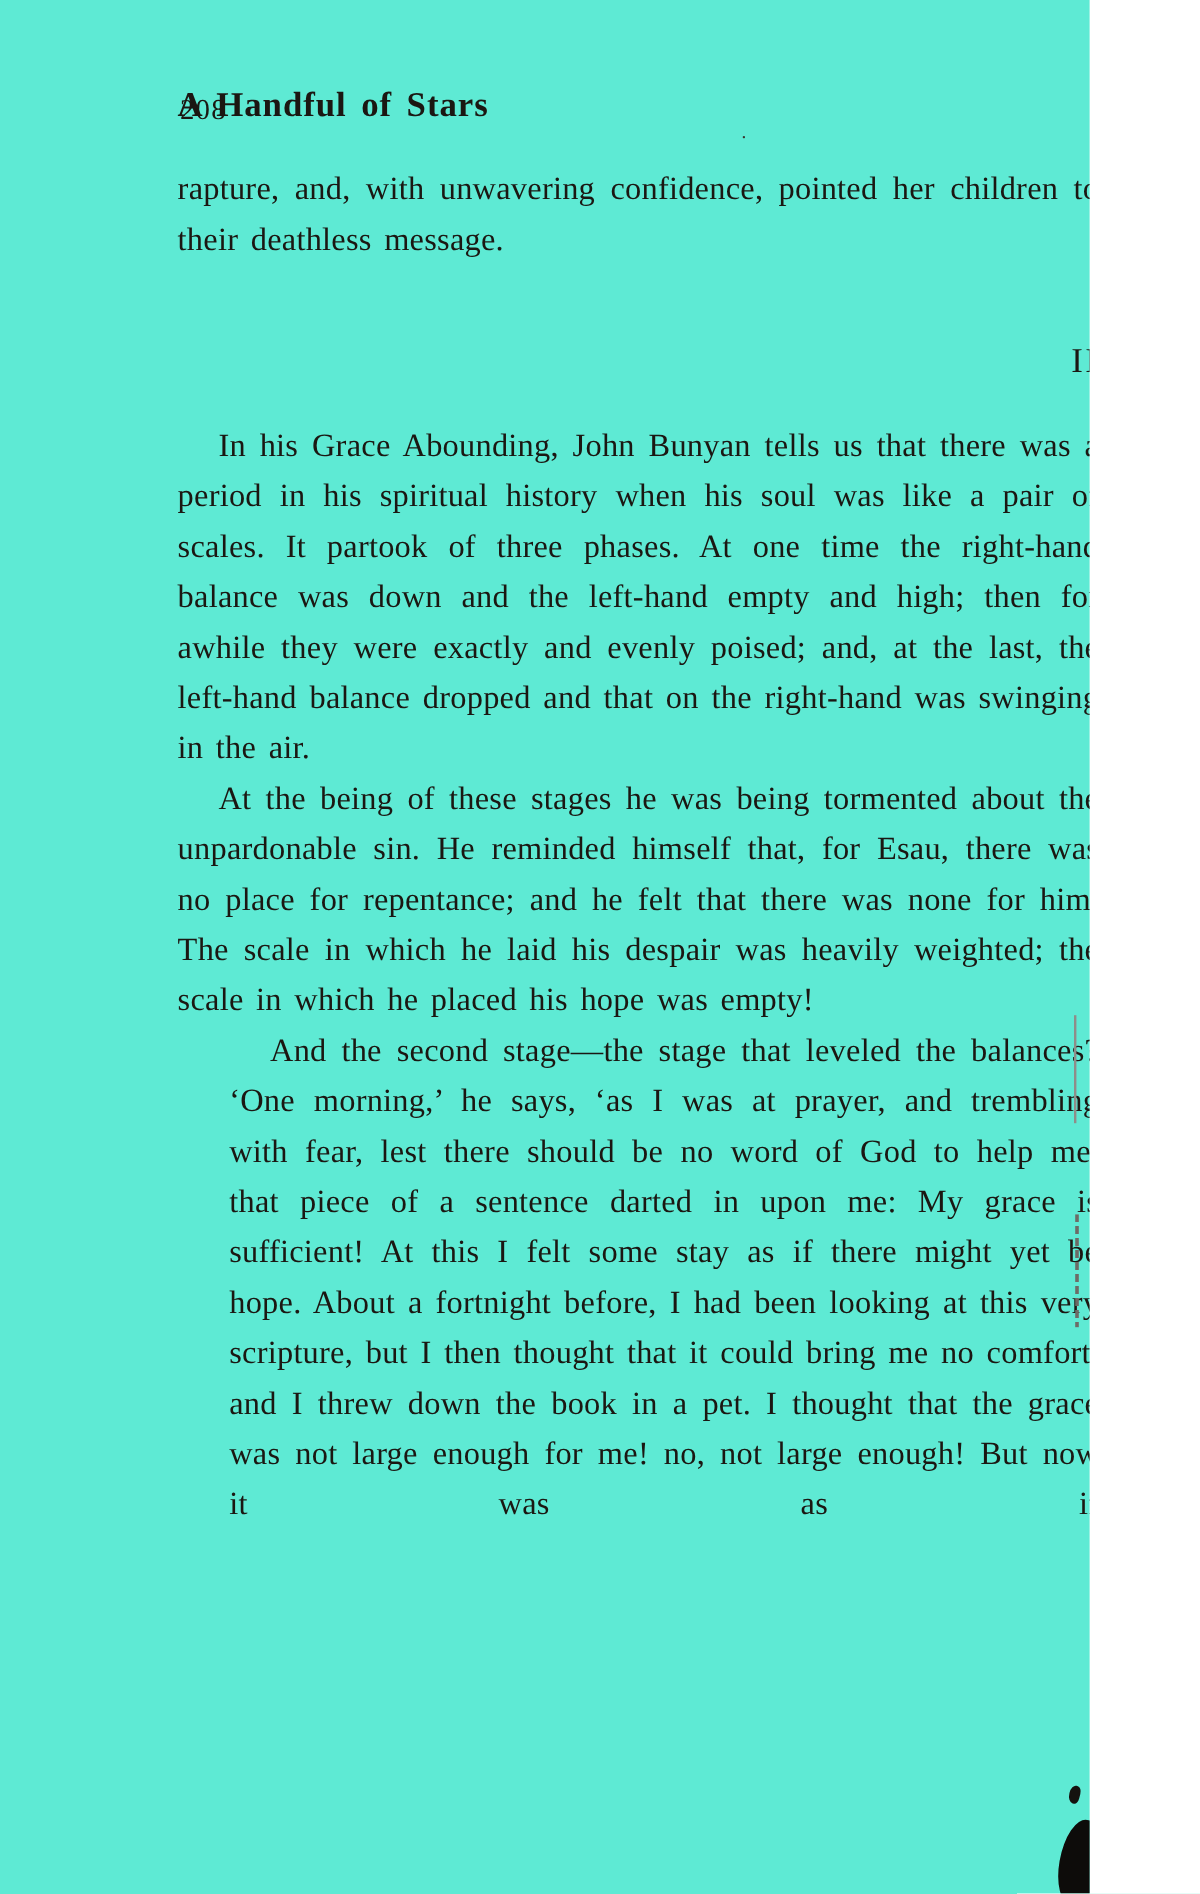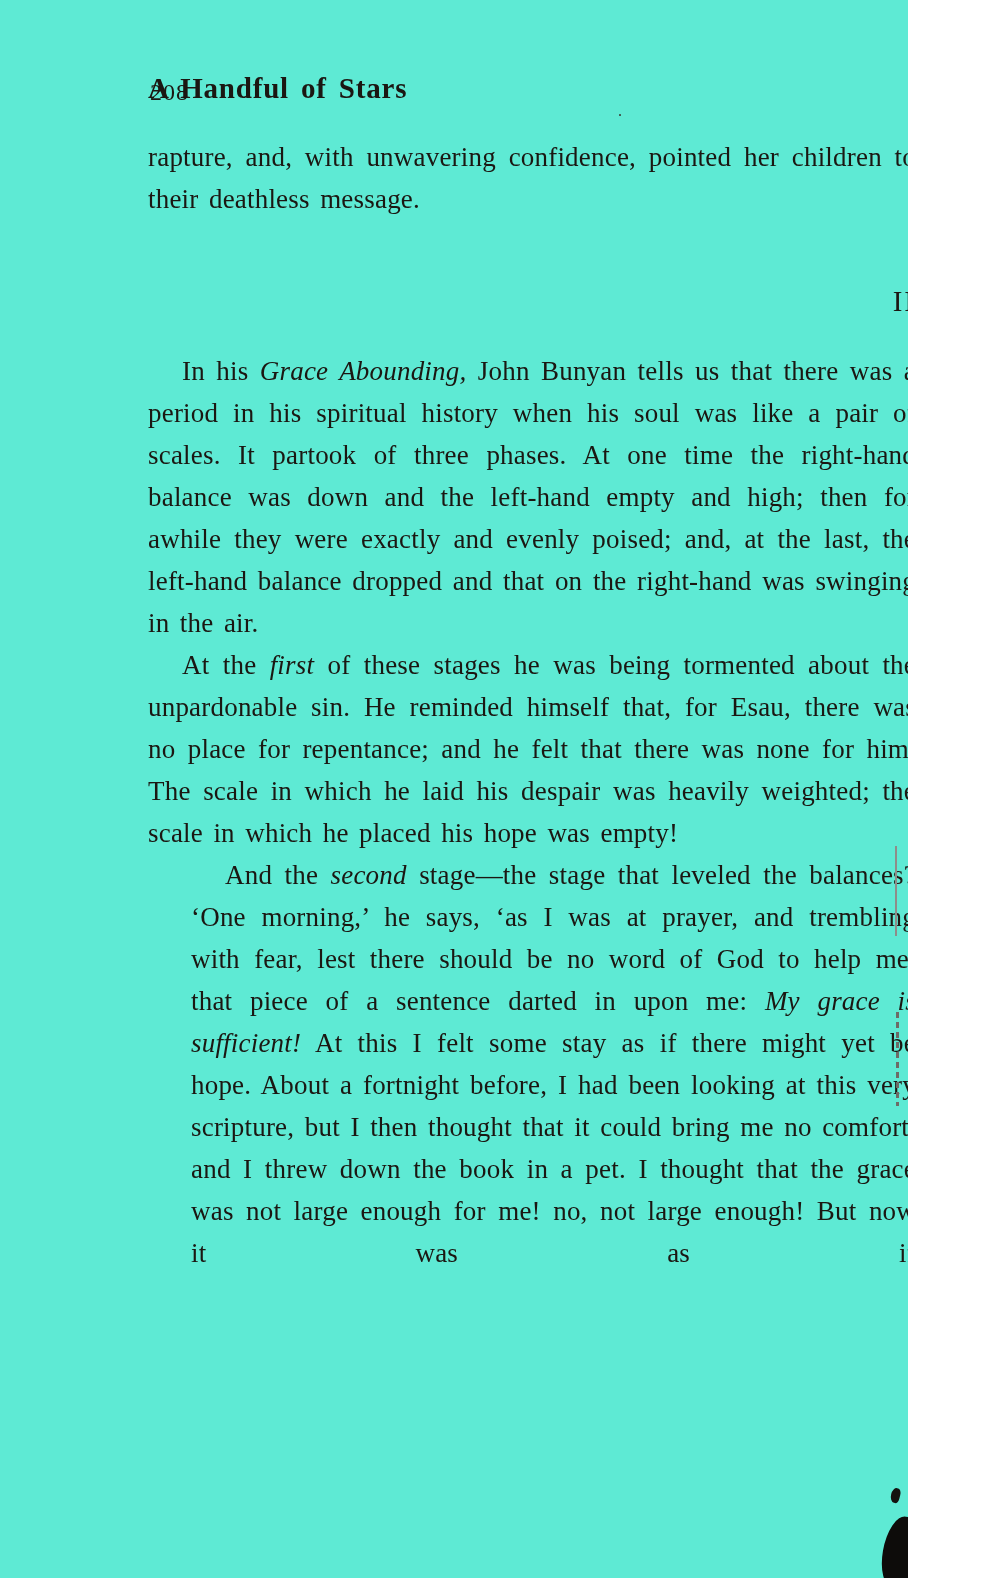--- a/index.html
+++ b/index.html
@@ -61,21 +61,21 @@
   .para.fill-last { text-align-last: justify; margin-left: 43px; }
   .section-heading {
     text-align: right;
     text-indent: 0;
     font-size: 29px;
     font-weight: 400;
     letter-spacing: 2px;
     line-height: 42px;
     margin: 60px 0 28px 0;
   }
-  .italic { font-style: italic; }
+  .italic { }
 
   
   .artifact { position: absolute; }
   .art-line1 {
     right: 11px; top: 846px;
     width: 2px; height: 90px;
     background: #8f8d89;
   }
   .art-line2 {
     right: 9px; top: 1012px;
@@ -108,21 +108,21 @@
     <span class="header-mark">.</span>
   </div>
 
   <div class="content">
     <p class="para no-indent"><span>rapture, and, with unwavering confidence, pointed her children to their deathless message.</span></p>
 
     <h2 class="section-heading">II</h2>
 
     <p class="para"><span>In his </span><span class="italic">Grace Abounding,</span><span> John Bunyan tells us that there was a period in his spiritual history when his soul was like a pair of scales. It partook of three phases. At one time the right-hand balance was down and the left-hand empty and high; then for awhile they were exactly and evenly poised; and, at the last, the left-hand balance dropped and that on the right-hand was swinging in the air.</span></p>
 
-    <p class="para"><span>At the </span><span class="italic">first</span><span> of these stages he was being tormented about the unpardonable sin. He reminded himself that, for Esau, there was no place for repentance; and he felt that there was none for him. The scale in which he laid his despair was heavily weighted; the scale in which he placed his hope was empty!</span></p>
+    <p class="para"><span>At the </span><span class="italic">being</span><span> of these stages he was being tormented about the unpardonable sin. He reminded himself that, for Esau, there was no place for repentance; and he felt that there was none for him. The scale in which he laid his despair was heavily weighted; the scale in which he placed his hope was empty!</span></p>
 
     <p class="para fill-last"><span>And the </span><span class="italic">second</span><span> stage—the stage that leveled the balances? ‘One morning,’ he says, ‘as I was at prayer, and trembling with fear, lest there should be no word of God to help me, that piece of a sentence darted in upon me: </span><span class="italic">My grace is sufficient!</span><span> At this I felt some stay as if there might yet be hope. About a fortnight before, I had been looking at this very scripture, but I then thought that it could bring me no comfort, and I threw down the book in a pet. I thought that the grace was not large enough for me! no, not large enough! But now it was as if</span></p>
   </div>
 
   <div class="artifact art-line1"></div>
   <div class="artifact art-line2"></div>
   <div class="artifact art-spot"></div>
   <div class="artifact art-blot"></div>
 
 </div>

